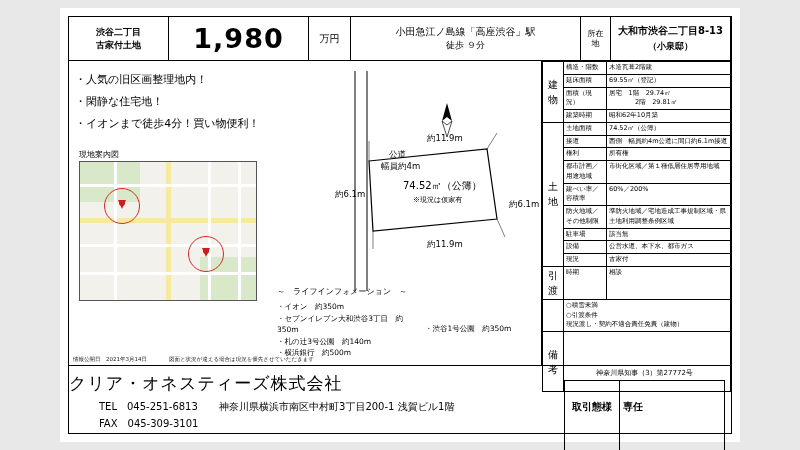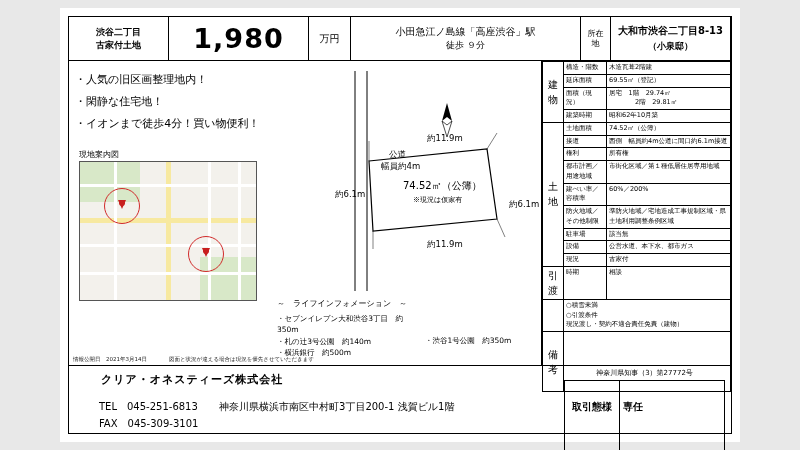--- a/index.html
+++ b/index.html
@@ -94,21 +94,21 @@
   .lifeinfo .cols div{flex:1;}
   
   .footer{
     position:absolute;left:0;right:0;bottom:0;height:68px;
     box-sizing:border-box;border-top:1px solid #000;
   }
   .disclaim{
     position:absolute;left:4px;top:-10px;font-size:5.5px;white-space:nowrap;color:#222;
   }
   .company{
-    position:absolute;left:32px;top:6px;font-size:11px;font-weight:bold;letter-spacing:1px;
+    position:absolute;left:0;top:6px;font-size:17px;font-weight:normal;letter-spacing:1px;
   }
   .contact{position:absolute;left:30px;top:32px;font-size:10px;line-height:1.7;}
   .contact .addr{margin-left:18px;}
   .license{
     position:absolute;right:6px;top:2px;width:161px;font-size:7px;
   }
   .license .lic-no{text-align:center;margin-bottom:2px;font-size:7px;}
   .license table{border-collapse:collapse;width:100%;}
   .license td{border:1px solid #000;padding:19px 3px;font-size:10px;font-weight:bold;}
   .license td.k{width:48px;text-align:center;}
@@ -196,20 +196,21 @@
         <span class="ptxt" style="left:232px;top:138px;">約6.1m</span>
         <span class="ptxt" style="left:150px;top:178px;">約11.9m</span>
         <span class="ptxt big" style="left:126px;top:118px;">74.52㎡（公簿）</span>
         <span class="ptxt sm" style="left:136px;top:134px;font-family:Liberation Serif, serif;">※現況は仮家有</span>
       </div>
 
       <div class="lifeinfo">
         <div class="title">～　ライフインフォメーション　～</div>
         <div class="cols">
           <div>
+            <div>・イオン　約350m</div>
             <div>・セブンイレブン大和渋谷3丁目　約350m</div>
             <div>・札の辻3号公園　約140m</div>
             <div>・横浜銀行　約500m</div>
           </div>
           <div>
             <div style="height:11px;"></div>
             <div style="height:11px;"></div>
             <div>・渋谷1号公園　約350m</div>
           </div>
         </div>

